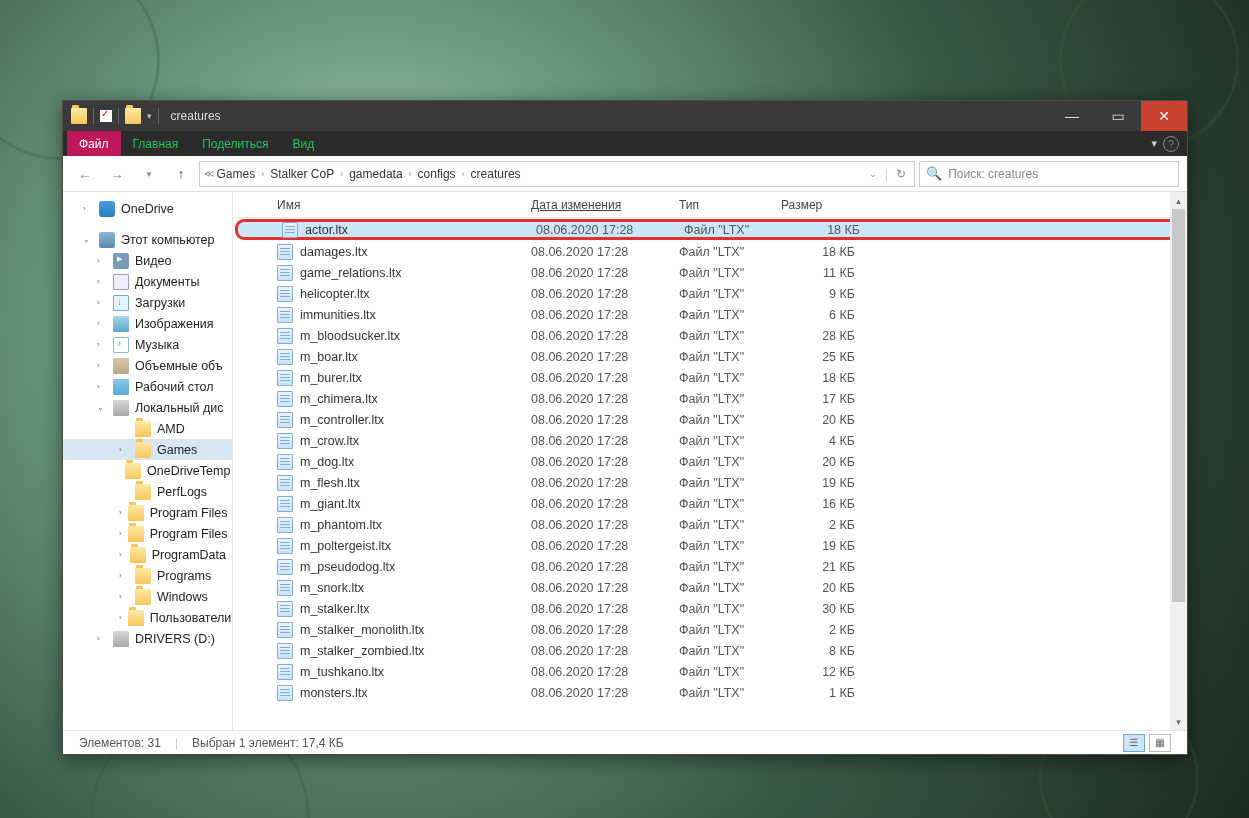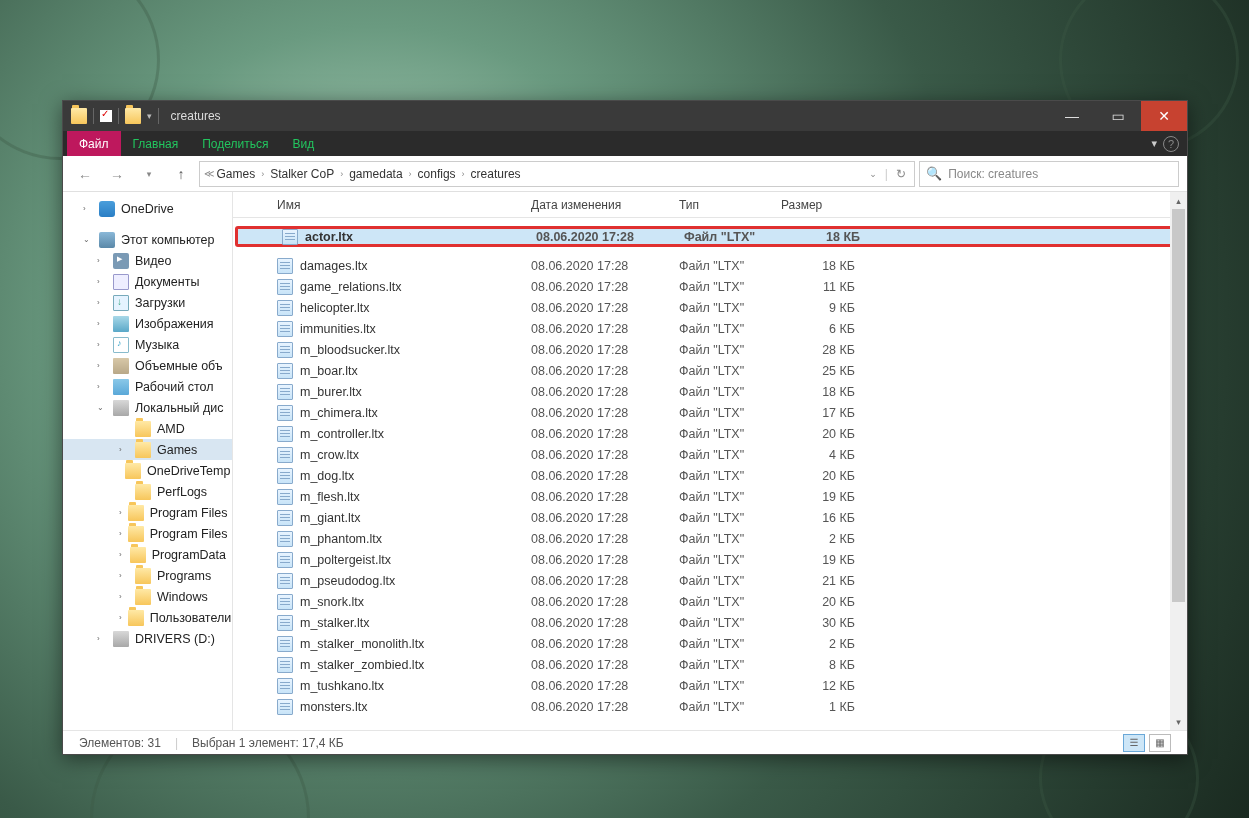--- a/index.html
+++ b/index.html
@@ -64,27 +64,27 @@
 .icon-img { background:linear-gradient(#a8d8e8,#5aa8c8); border-radius:1px; }
 .icon-mus { background:#fff; border:1px solid #8bc; border-radius:1px; position:relative; }
 .icon-mus::after { content:"♪"; color:#4ac; font-size:9px; position:absolute; left:3px; top:0; }
 .icon-3d { background:linear-gradient(#d8c8a8,#b8a888); border-radius:1px; }
 .icon-desk { background:linear-gradient(#8ac8e8,#5aa8d8); border-radius:1px; }
 .icon-disk { background:linear-gradient(#d8d8d8,#a8a8a8); border-radius:1px; }
 .filelist { flex:1; display:flex; flex-direction:column; position:relative; }
 .col-head { height:26px; border-bottom:1px solid #e5e5e5; display:flex; align-items:center; font-size:12px; color:#444; padding-left:44px; }
 .col-head .col { border-right:0px; padding-right:8px; }
 .col.name { width:254px; }
-.col.date { width:148px; }
+.col.date { width:148px;text-decoration:underline; }
 .col.type { width:102px; }
 .col.size { width:88px; text-align:left; }
 .rows { flex:1; overflow-y:auto; overflow-x:hidden; }
 .row { display:flex; align-items:center; height:21px; font-size:12.5px; color:#333; padding-left:44px; }
 .row.selected { background:#cde6f7; }
-.row.highlighted { border:3px solid #e03030; border-radius:3px; margin:8px 2px;font-weight:bold; }
+.row.highlighted { border:3px solid #e03030; border-radius:9px; margin:1px 2px; }
 .row .icon { width:16px; height:16px; margin-right:7px; flex-shrink:0; }
 .ltx-icon { background:linear-gradient(#e8f4ff,#c8e4f8); border:1px solid #8ac; border-radius:1px; position:relative; }
 .ltx-icon::after { content:""; position:absolute; left:2px; top:3px; right:2px; height:1px; background:#8ac; box-shadow:0 3px #8ac, 0 6px #8ac; }
 .row .c-name { width:231px; }
 .row .c-date { width:148px; color:#555; }
 .row .c-type { width:102px; color:#555; }
 .row .c-size { width:74px; text-align:right; color:#555; }
 .vscroll { position:absolute; right:0; top:0; bottom:0; width:17px; background:#f0f0f0; display:flex; flex-direction:column; }
 .vscroll .arr { height:17px; display:flex; align-items:center; justify-content:center; font-size:9px; color:#666; }
 .vscroll .track { flex:1; position:relative; }

